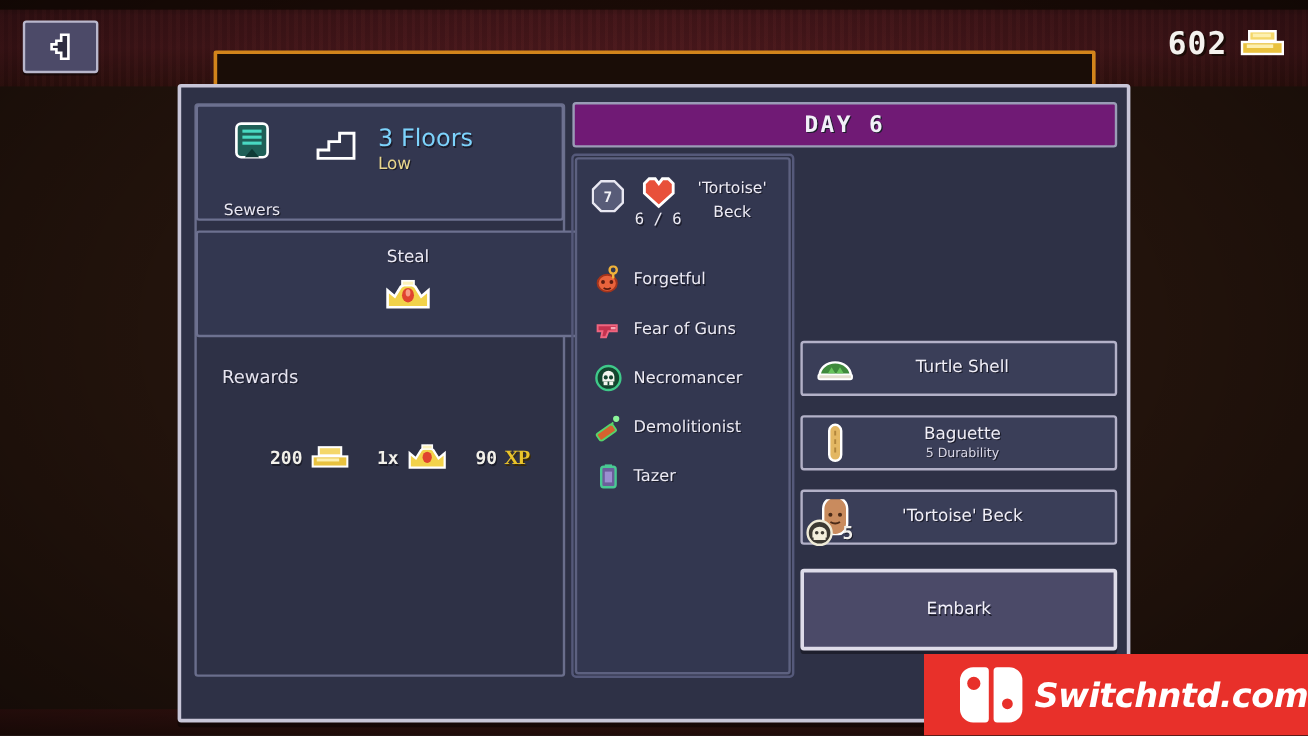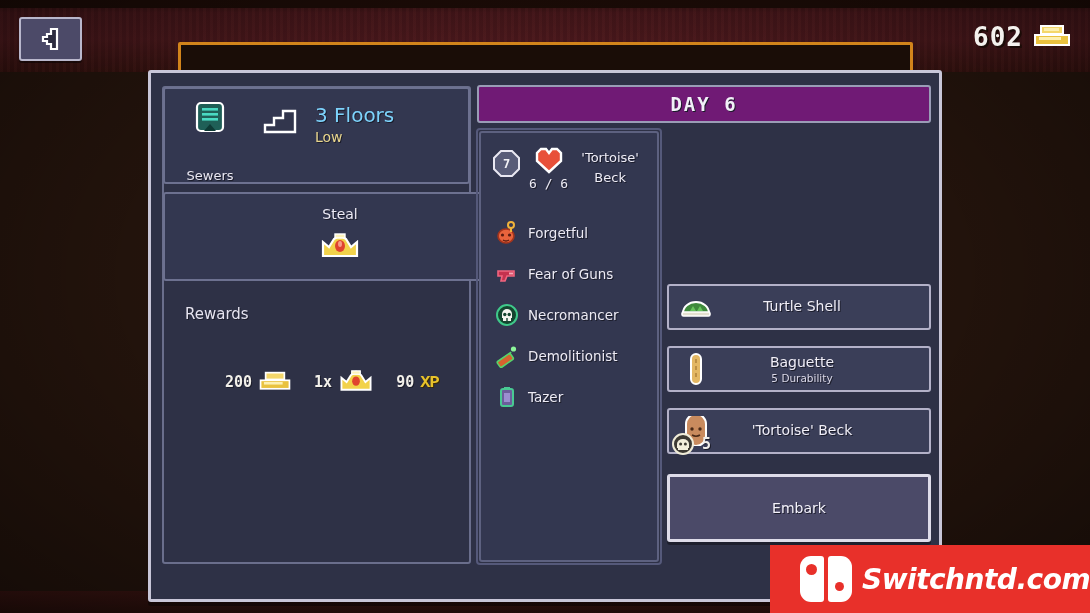--- a/index.html
+++ b/index.html
@@ -108,21 +108,21 @@
     position:absolute; left:62px; top:282px;
     display:flex; align-items:center; gap:22px;
   }
   .reward { display:flex; align-items:center; gap:6px; }
   .reward-amt {
     font-family:"DejaVu Sans Mono", monospace;
     font-size:15px; font-weight:bold; color:#f2f0ea;
     text-shadow:1px 1px 0 #1b1c2a;
   }
   .xp-text {
-    font-family:Liberation Mono, monospace;
+    font-family:Liberation Serif, serif;
     font-size:17px; font-weight:bold; color:#e9c32a;
     text-shadow:1px 1px 0 #3a2a06;
     letter-spacing:-1px;
   }
 
   
   #mid-col {
     position:absolute; left:328px; top:58px; width:180px; height:431px;
     background:#333750; border:2px solid #5d6180; border-radius:3px;
   }

